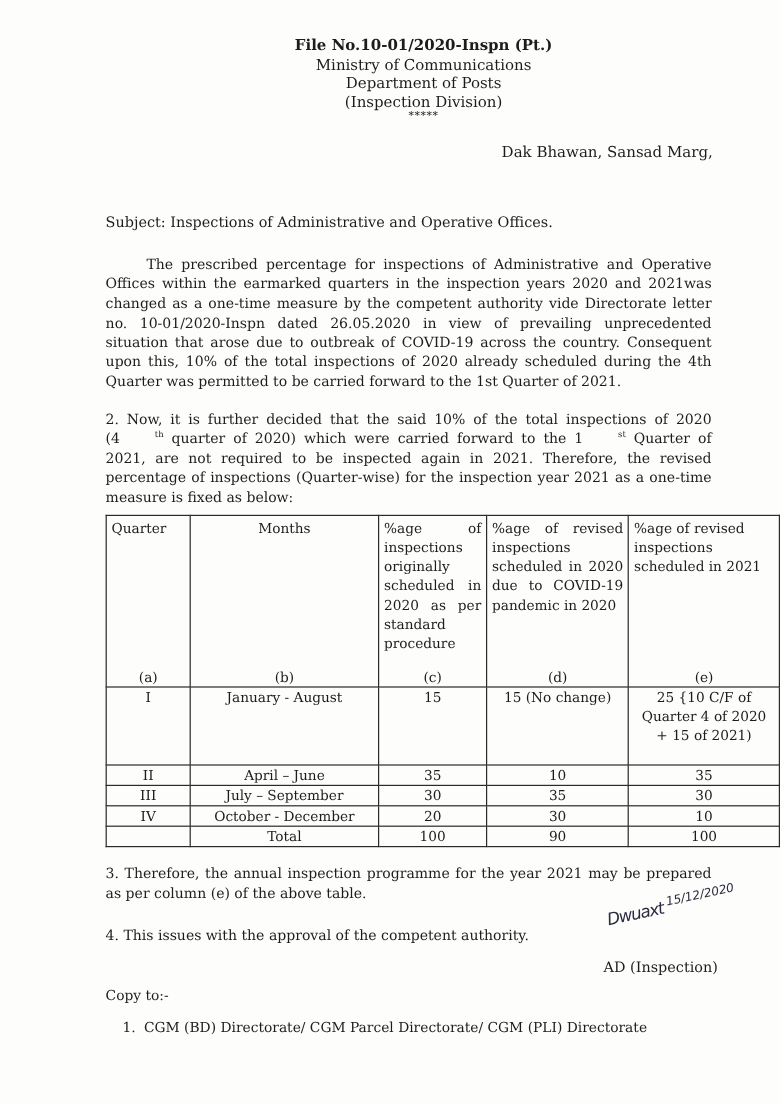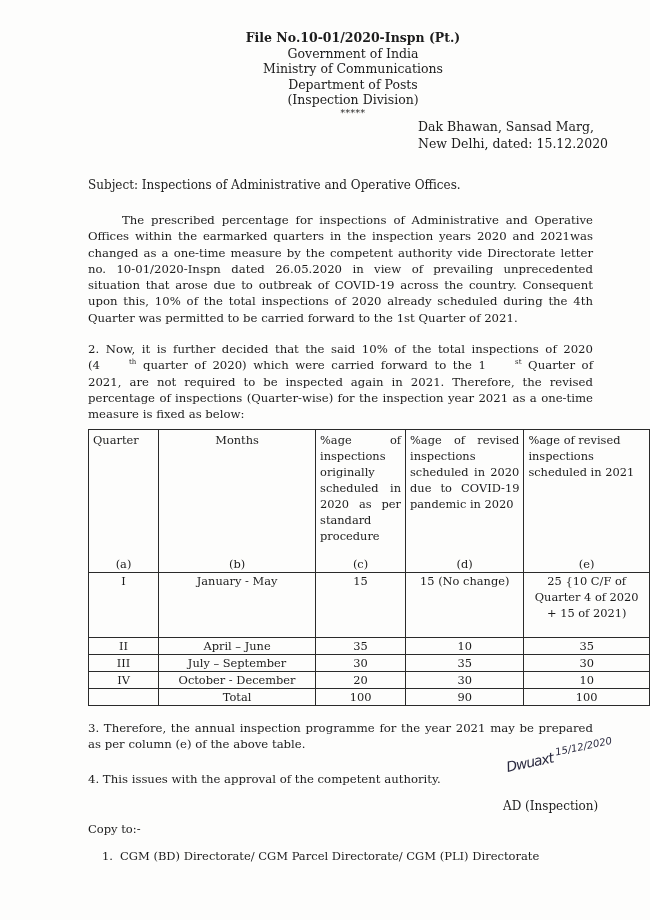--- a/index.html
+++ b/index.html
@@ -118,30 +118,28 @@
       font-size: 11.5px;
       line-height: 15px;
     }
     .copy-item .num { display: inline-block; width: 18px; }
   </style>
 </head>
 <body>
 
 <div class="abs header">
   <div class="file-no">File No.10-01/2020-Inspn (Pt.)</div>
-  <div>Government of India</div>
   <div>Ministry of Communications</div>
   <div>Department of Posts</div>
   <div>(Inspection Division)</div>
   <div class="stars">*****</div>
 </div>
 
 <div class="abs address">
   <div>Dak Bhawan, Sansad Marg,</div>
-  <div>New Delhi, dated: 15.12.2020</div>
 </div>
 
 <div class="abs subject">Subject: Inspections of Administrative and Operative Offices.</div>
 
 <div class="abs para p1">
   <span class="indent"></span><span>The prescribed percentage for inspections of Administrative and Operative Offices within the earmarked quarters in the inspection years 2020 and 2021was changed as a one-time measure by the competent authority vide Directorate letter no. 10-01/2020-Inspn dated 26.05.2020 in view of prevailing unprecedented situation that arose due to outbreak of COVID-19 across the country. Consequent upon this, 10% of the total inspections of 2020 already scheduled during the 4th Quarter was permitted to be carried forward to the 1st Quarter of 2021.</span>
 </div>
 
 <div class="abs para p2"><span>2. Now, it is further decided that the said 10% of the total inspections of 2020 (4</span><sup>th</sup><span> quarter of 2020) which were carried forward to the 1</span><sup>st</sup><span> Quarter of 2021, are not required to be inspected again in 2021. Therefore, the revised percentage of inspections (Quarter-wise) for the inspection year 2021 as a one-time measure is fixed as below:</span></div>
 
@@ -173,21 +171,21 @@
       </th>
       <th>
         <span>%age of revised inspections scheduled in 2021</span>
         <span class="col-label">(e)</span>
       </th>
     </tr>
   </thead>
   <tbody>
     <tr class="q1">
       <td class="c">I</td>
-      <td class="c">January - May</td>
+      <td class="c">January - August</td>
       <td class="c">15</td>
       <td class="c">15 (No change)</td>
       <td class="c">25 {10 C/F of Quarter 4 of 2020 + 15 of 2021)</td>
     </tr>
     <tr class="small">
       <td class="c">II</td>
       <td class="c">April – June</td>
       <td class="c">35</td>
       <td class="c">10</td>
       <td class="c">35</td>

